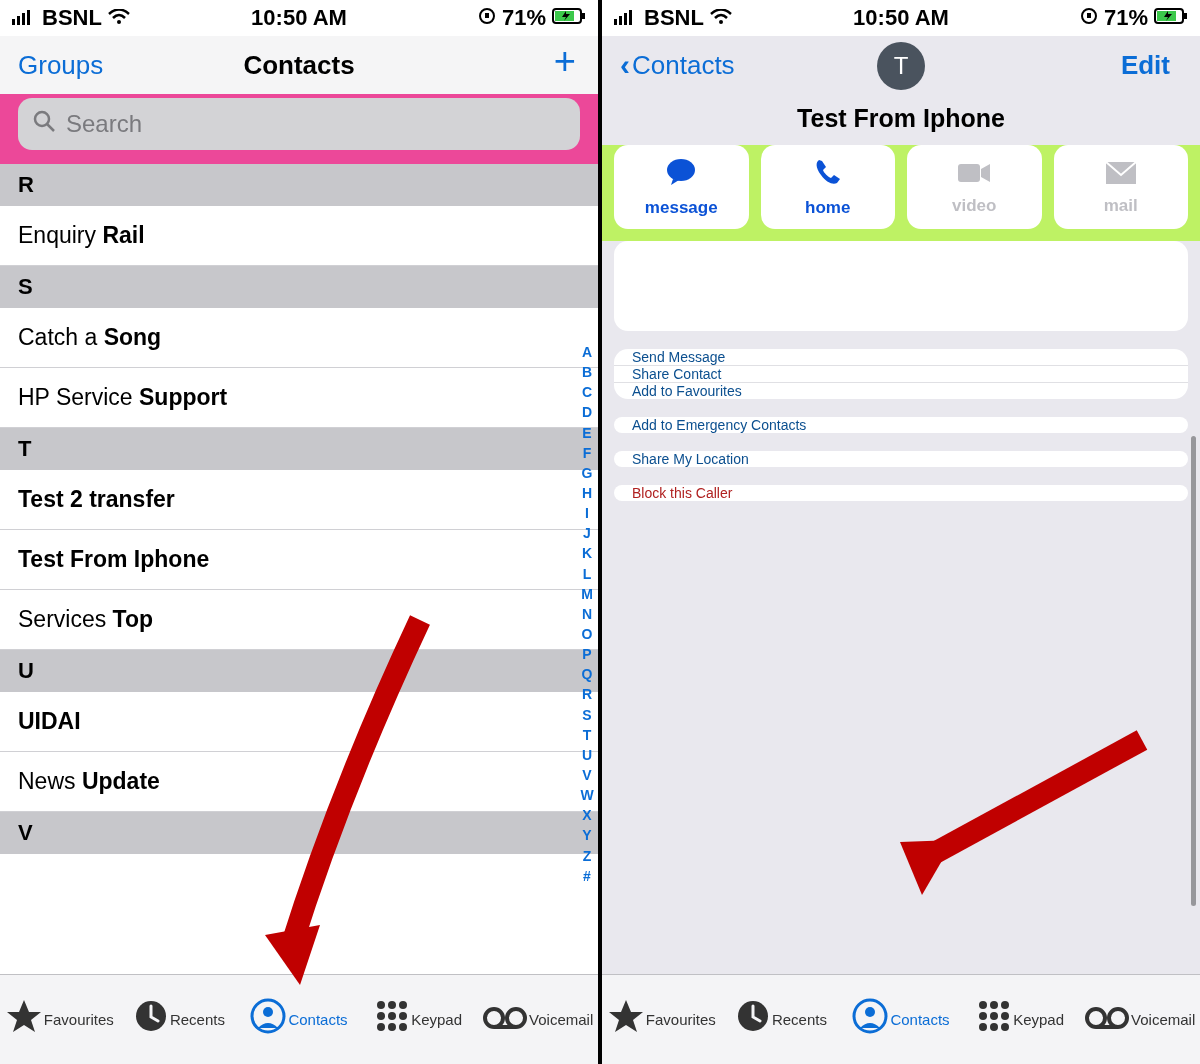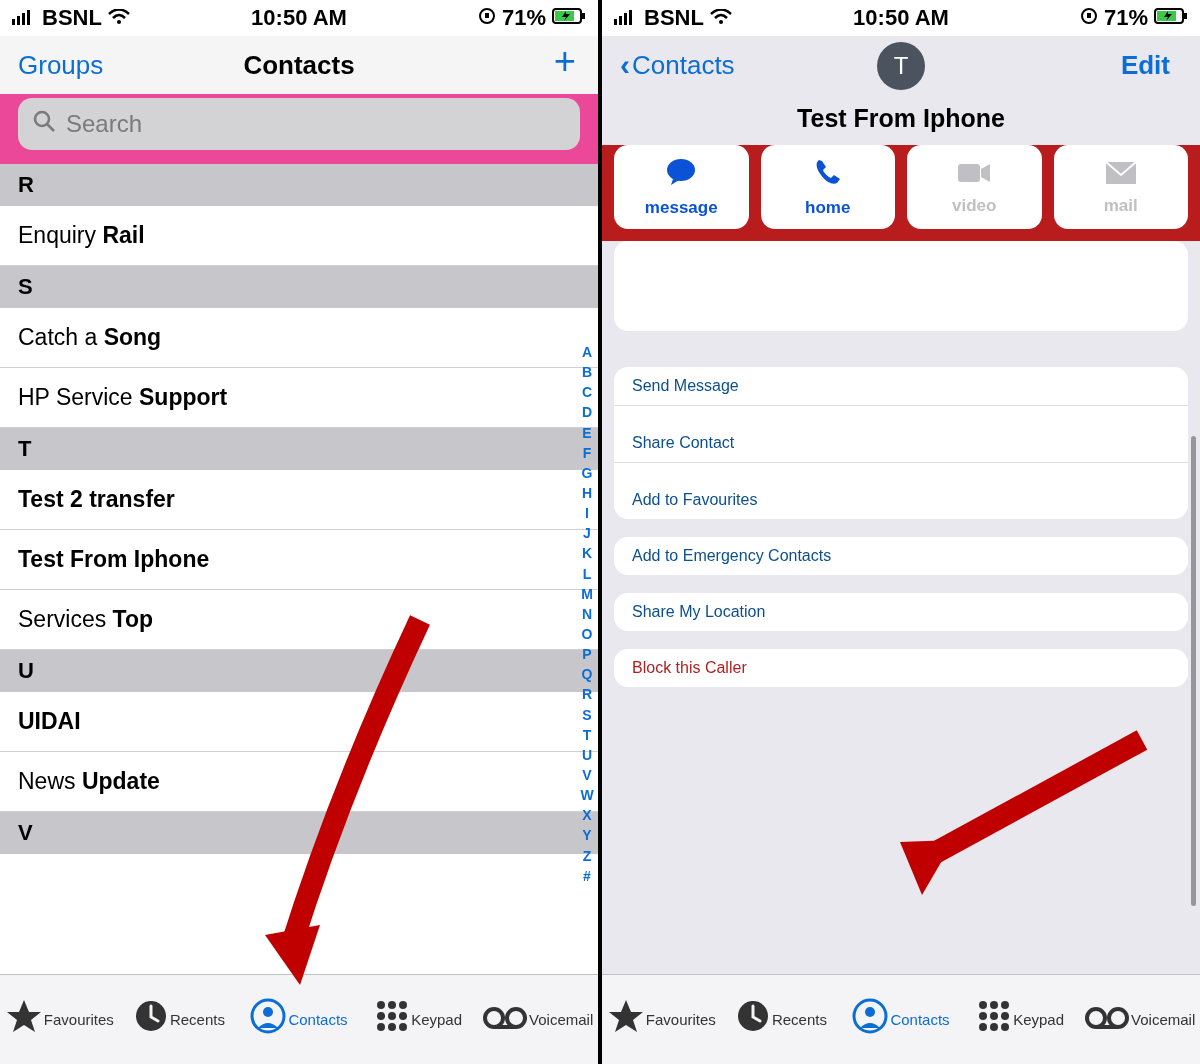--- a/index.html
+++ b/index.html
@@ -114,21 +114,21 @@
     background: #4a535e; color: #fff;
     display: flex; align-items: center; justify-content: center;
     font-size: 24px;
   }
   .contact-name {
     text-align: center; font-size: 25px; font-weight: 600;
     padding: 10px 0 12px;
     background: #e9e8ee;
   }
 
-  .actionrow { display: flex; gap: 12px; padding: 0 12px 12px; background: #b91c1c; }
+  .actionrow { display: flex; gap: 12px; padding: 0 12px 12px; background: #bef264; }
   .actionbtn {
     flex: 1;
     background: #fff;
     border-radius: 14px;
     height: 84px;
     display: flex; flex-direction: column;
     align-items: center; justify-content: center;
     gap: 4px;
   }
   .actionbtn .ico { font-size: 30px; }
@@ -136,25 +136,24 @@
   .actionbtn.active { color: #0b52d6; }
   .actionbtn.inactive { color: #bfbfc4; }
 
   .card {
     background: #fff;
     border-radius: 14px;
     margin: 0 12px 18px;
   }
   .card.spacer { height: 90px; }
   .card .row {
-    padding: 10px 18px;
-    font-size: 16px;
+    padding: 0 18px;
+    font-size: 14px;
     color: #0b4f8f;
     border-bottom: 1px solid #e0e0e4;
-    margin-top: 18px;
   }
   .card .row:last-child { border-bottom: none; }
   .card .row.red { color: #b02020; }
   .scrolltrack { position: absolute; right: 4px; top: 400px; width: 5px; height: 470px; background: rgba(0,0,0,0.35); border-radius: 3px; }
 
   
   .tabbar {
     height: 90px;
     border-top: 1px solid #c0c0c4;
     background: #f4f4f6;

